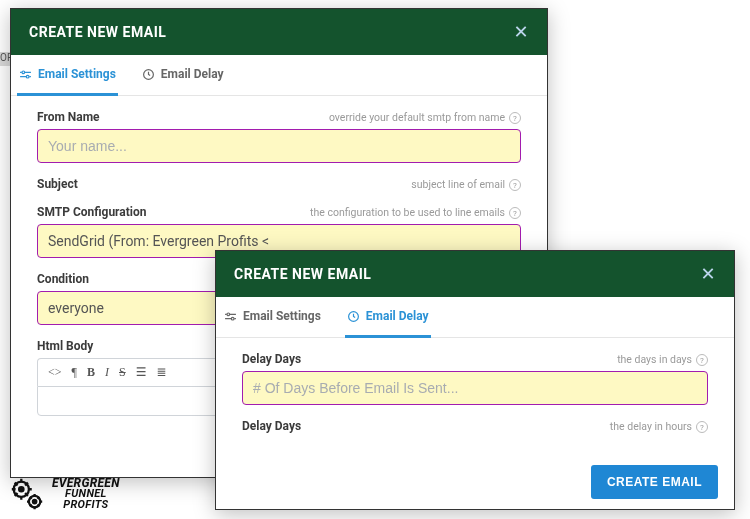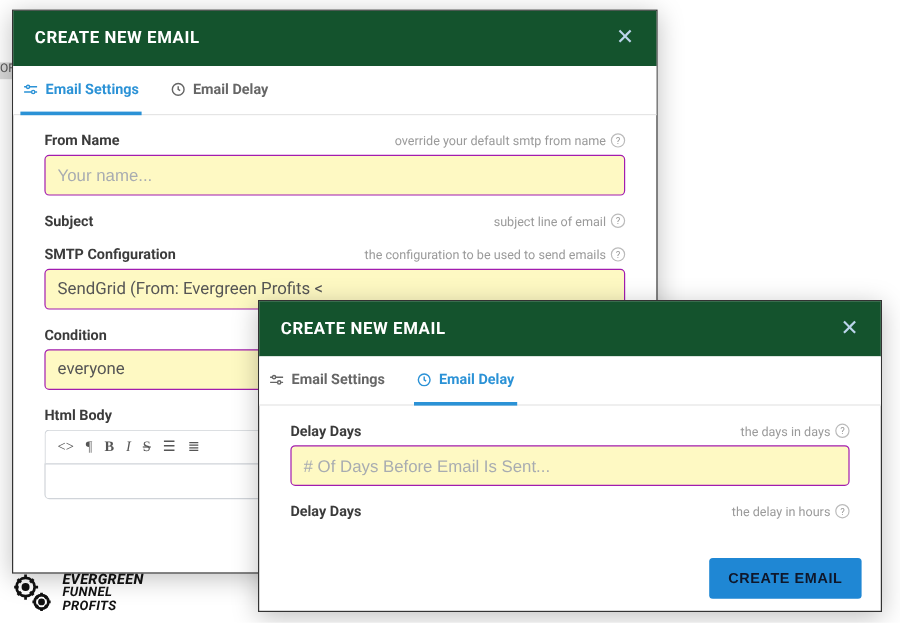--- a/index.html
+++ b/index.html
@@ -75,21 +75,21 @@
   }
   .field-label {
     font-size: 12px;
     font-weight: 700;
     color: #3b3b3b;
   }
   .field-hint {
     font-size: 10.5px;
     color: #9a9a9a;
     display: flex;
-    align-items: flex-start;
+    align-items: flex-end;
     gap: 4px;
   }
   .help-q {
     display:inline-flex;
     width:12px;height:12px;
     border:1px solid #bbb;
     border-radius:50%;
     font-size:8px;
     align-items:center;
     justify-content:center;
@@ -123,39 +123,39 @@
     border-radius:0 0 4px 4px;
     height:30px;
     background:#fff;
   }
   .footer {
     position:absolute;
     bottom:10px; right:16px;
   }
   .btn-primary {
     background:#1f87d4;
-    color:#0f172a;
+    color:#ffffff;
     border:none;
     padding:10px 16px;
     font-size:12px;
     font-weight:700;
     letter-spacing:.5px;
     border-radius:3px;
     cursor:pointer;
   }
   .logo {
     position:absolute;
     left:0; bottom:0;
     display:flex;
     align-items:center;
     gap:6px;
     padding:6px 8px;
     color:#111;
   }
-  .logo-text { line-height: .95; font-weight:800; font-style:italic; font-size:12px; letter-spacing:.3px; }
+  .logo-text { line-height: .95; font-weight:800; font-style:italic; font-size:12px; letter-spacing:.3px;text-align:center; }
   .logo-text .sub { display:block; font-weight:700; font-size:11px; }
   .hidden-strip {
     position:absolute;
     left:0; top:52px;
     width:10px; height:14px;
     background:#d9d9d9;
     color:#555;
     font-size:10px;
     text-align:right;
     padding-right:2px;
@@ -208,21 +208,21 @@
             <span>subject line of email</span>
             <span class="help-q">?</span>
           </span>
       </div>
     </div>
 
     <div class="field">
       <div class="field-row">
         <span class="field-label">SMTP Configuration</span>
         <span class="field-hint">
-            <span>the configuration to be used to send emails</span>
+            <span>the configuration to be used to line emails</span>
             <span class="help-q">?</span>
           </span>
       </div>
       <div class="select">SendGrid (From: Evergreen Profits &lt;</div>
     </div>
 
     <div class="field">
       <div class="field-row">
         <span class="field-label">Condition</span>
       </div>

